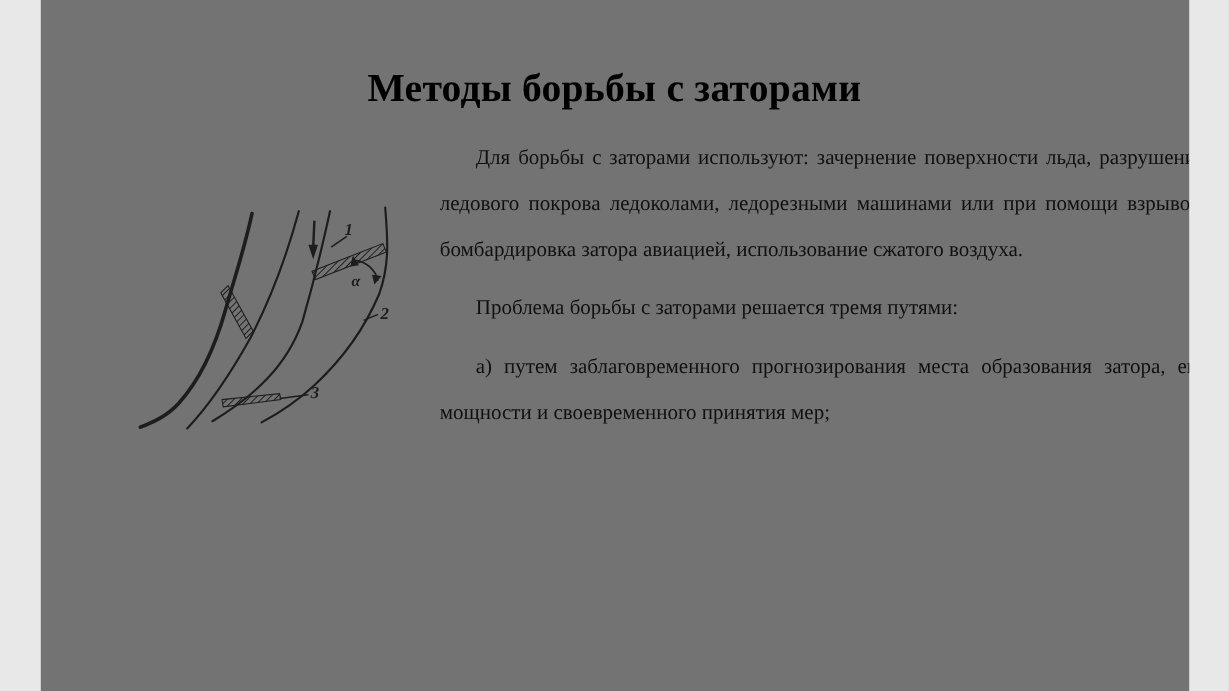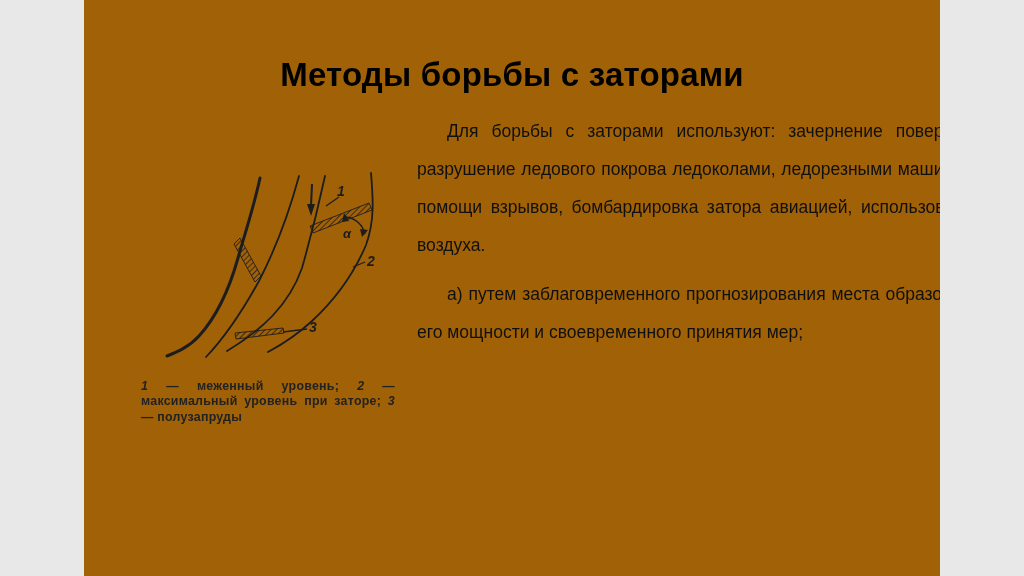--- a/index.html
+++ b/index.html
@@ -1,18 +1,18 @@
 <!DOCTYPE html>
 <html><head>
 <meta charset="utf-8">
 <style>
   html,body { margin:0; padding:0; background:#e8e8e8; }
   .slide {
-    position:relative; width:856px; height:576px; background:#a16207;
-    font-family:Liberation Sans, sans-serif; overflow:hidden; margin:0 auto;
+    position:relative; width:957px; height:576px; background:#737373;
+    font-family:Liberation Serif, serif; overflow:hidden; margin:0 auto;
   }
   .title {
     position:absolute; top:34px; left:0; width:100%;
     text-align:center; font-size:33px; font-weight:700; color:#000;
     letter-spacing:0.2px;
   }
   .figure-wrap { position:absolute; left:75px; top:158px; width:240px; height:222px; }
   .caption { position:absolute; left:57px; top:376px; width:254px; color:#1e1e1e; }
   .caption-main {
     font-size:15px; font-weight:700; line-height:1.27;
@@ -71,21 +71,21 @@
 
       <line x1="206" y1="104" x2="194" y2="109" stroke="#1d1d1d" stroke-width="1.3"></line>
       <text x="208" y="108" font-size="14" font-style="italic" font-weight="700" fill="#1d1d1d">2</text>
 
       <line x1="148" y1="171" x2="124" y2="174" stroke="#1d1d1d" stroke-width="1.3"></line>
       <text x="150" y="174" font-size="14" font-style="italic" font-weight="700" fill="#1d1d1d">3</text>
     </svg>
   </div>
 
   <div class="caption">
-    <div class="caption-legend"><i>1</i><span> — меженный уровень; </span><i>2</i><span> — максимальный уровень при заторе; </span><i>3</i><span> — полузапруды</span></div>
   </div>
 
   <div class="bodytext">
     <p>Для борьбы с заторами используют: зачернение поверхности льда, разрушение ледового покрова ледоколами, ледорезными машинами или при помощи взрывов, бомбардировка затора авиацией, использование сжатого воздуха.</p>
+    <p>Проблема борьбы с заторами решается тремя путями:</p>
     <p>а) путем заблаговременного прогнозирования места образования затора, его мощности и своевременного принятия мер;</p>
   </div>
 
 </div>
 
 </body></html>

